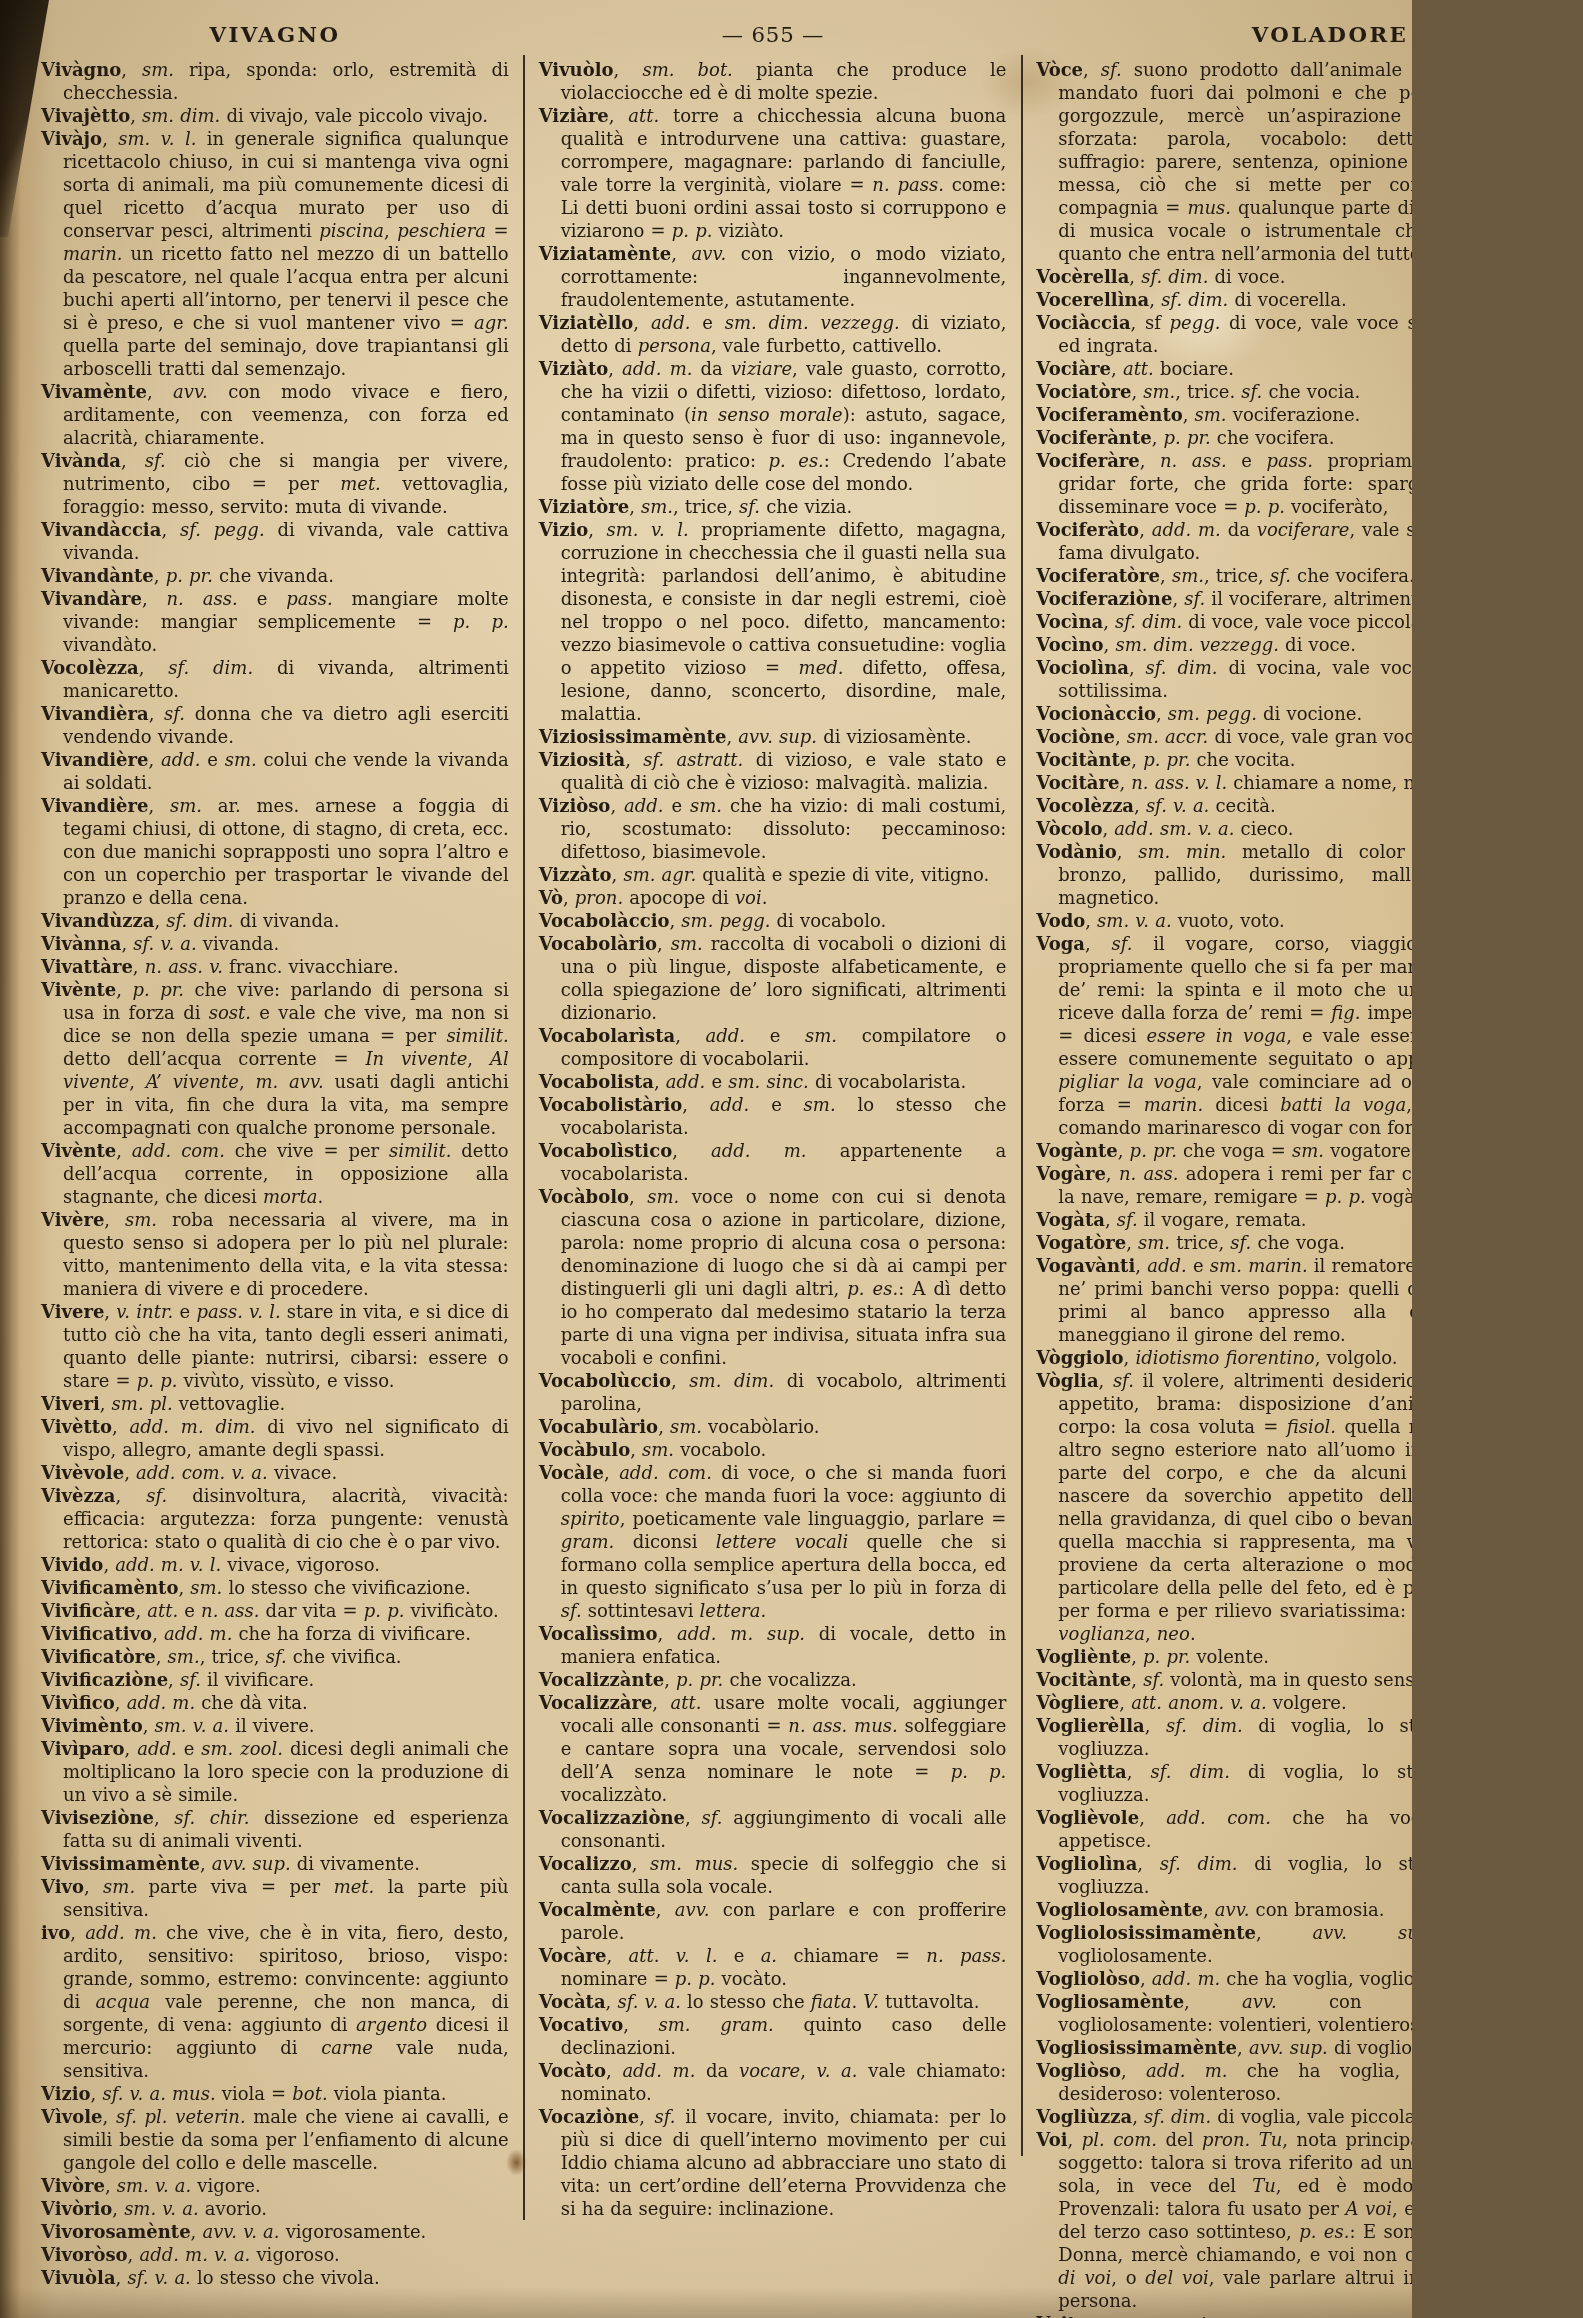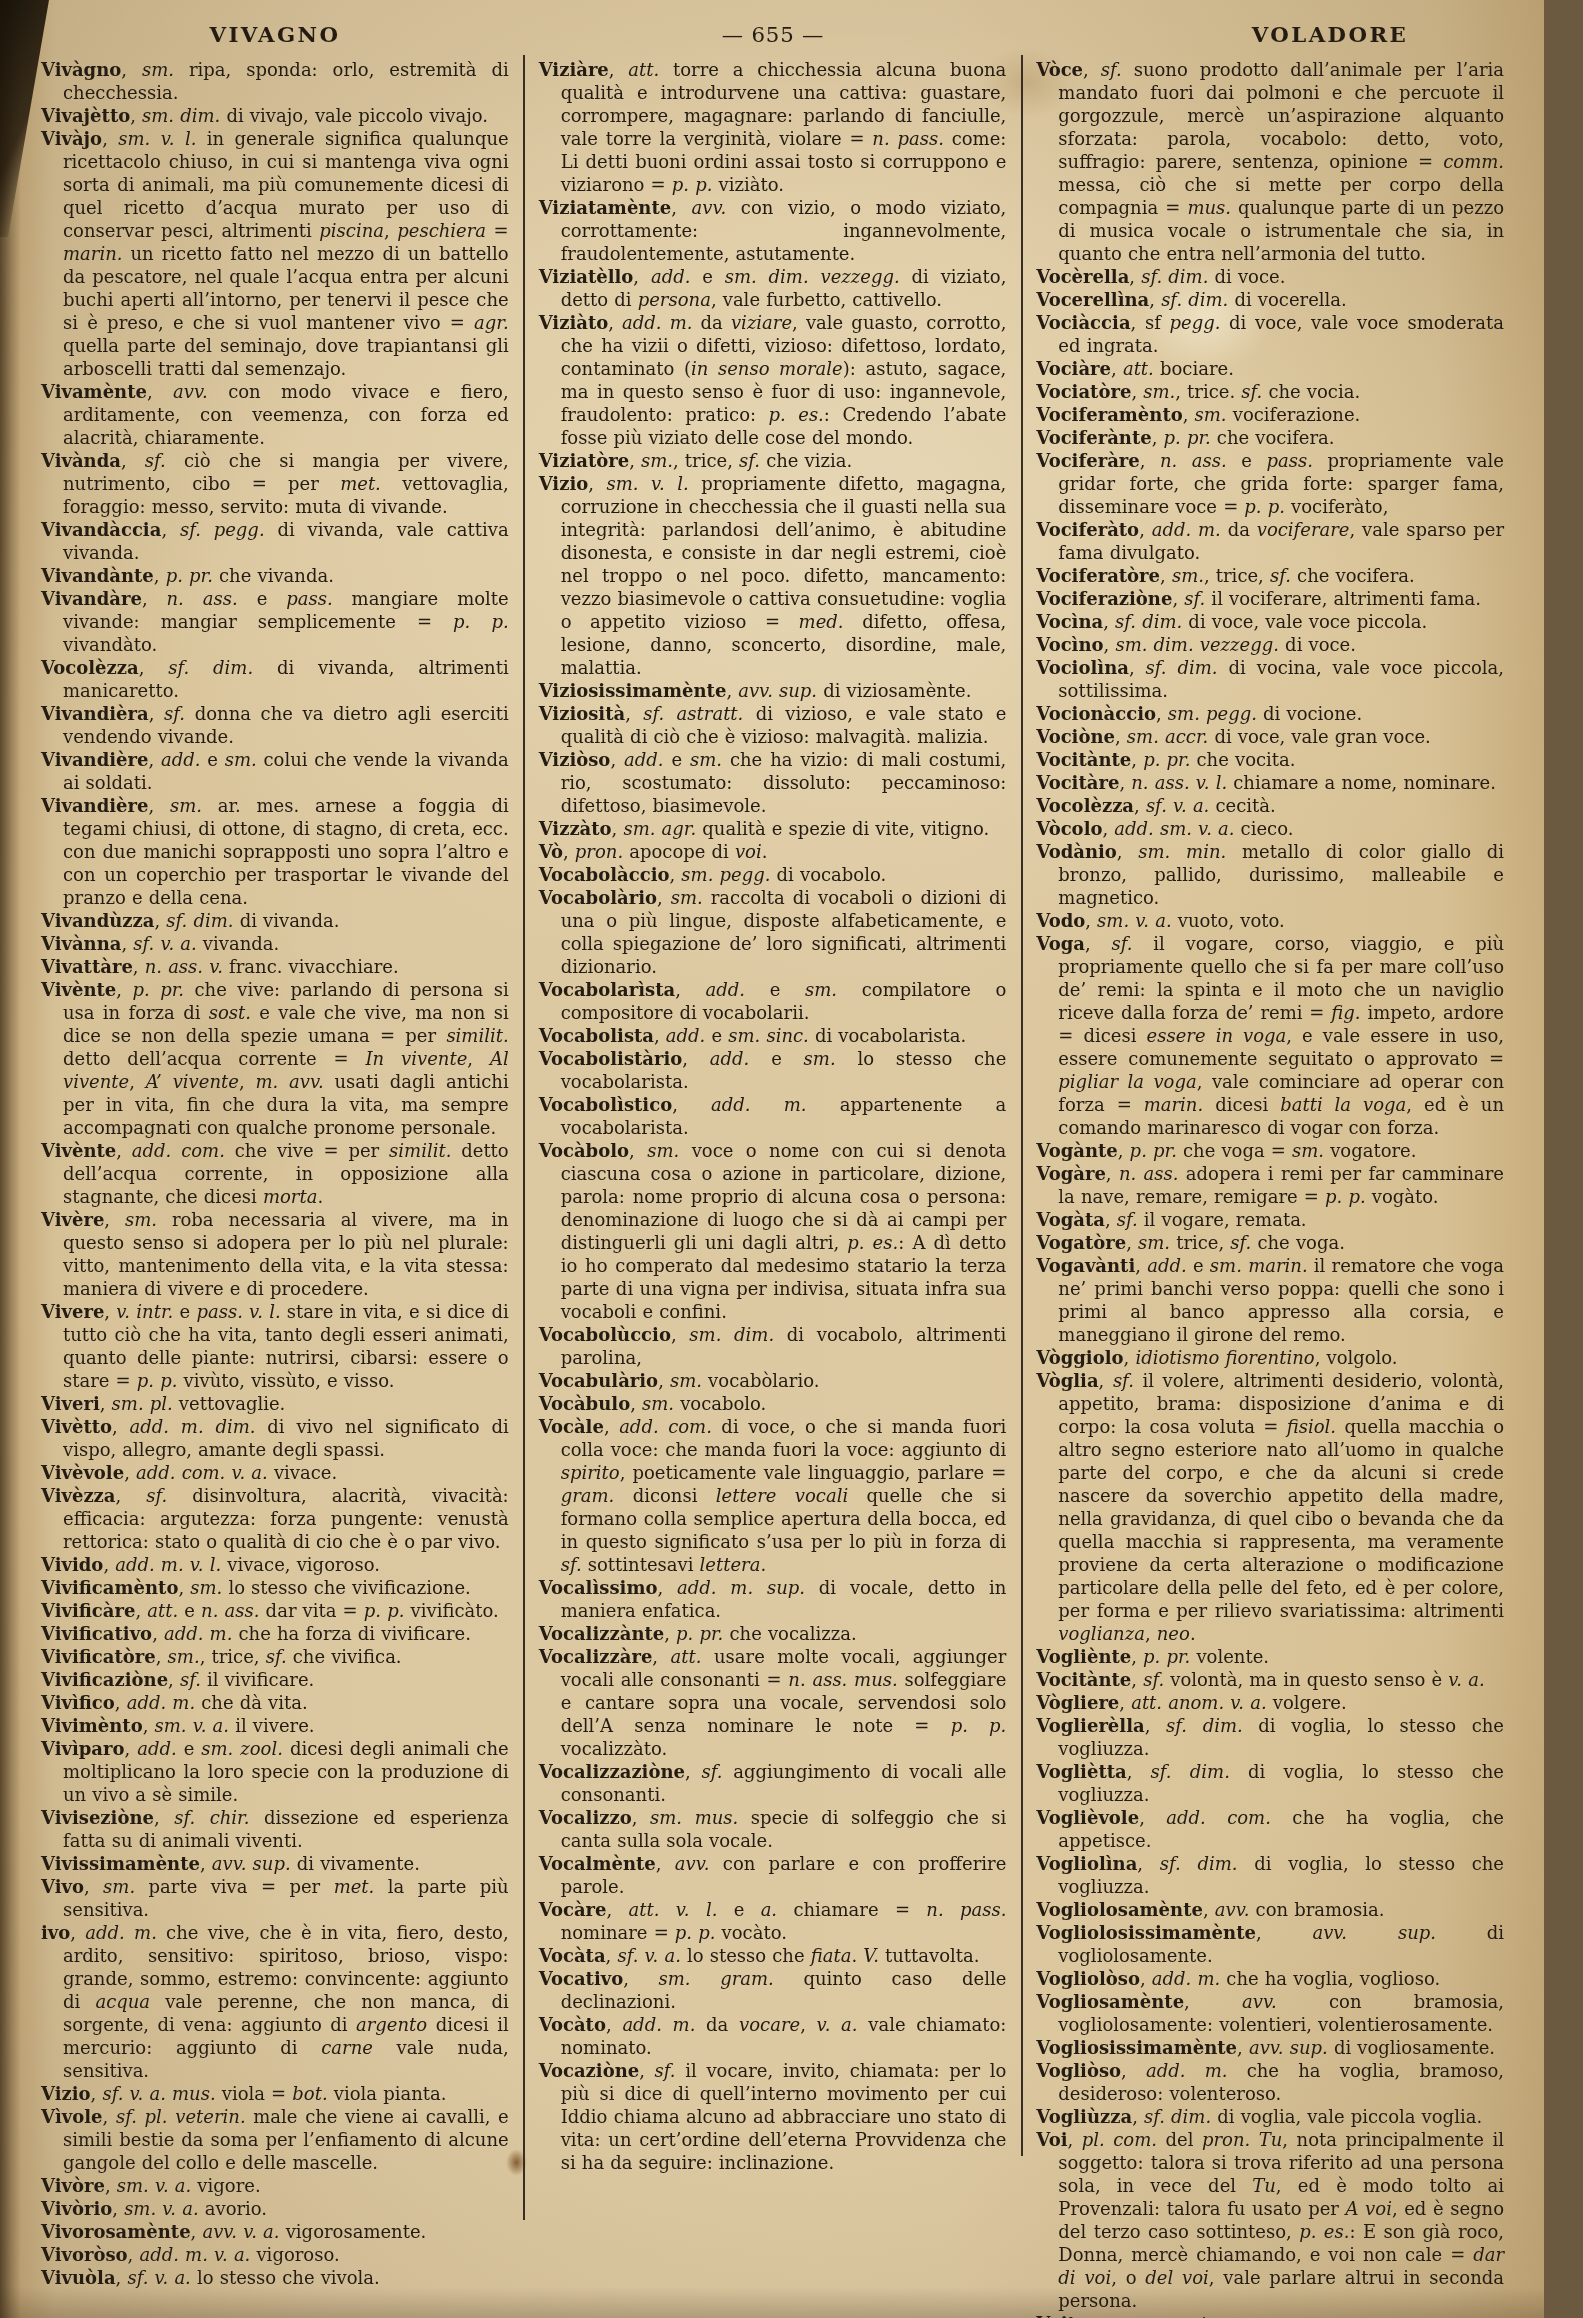--- a/index.html
+++ b/index.html
@@ -1,17 +1,17 @@
 <!DOCTYPE html>
 <html style="font-size:12.6px"><head>
 <meta charset="utf-8">
 <style>
   html,body{margin:0;padding:0;background:#6b5a40;}
   #page{
-    position:relative; width:1544px; height:2319px; overflow:hidden;
+    position:relative; width:1412px; height:2319px; overflow:hidden;
     font-family:"DejaVu Serif","Liberation Serif",serif;
     color:#241c12;
     background:
       radial-gradient(ellipse 1106px 711px at 55% 22%, rgba(255,248,225,.28), rgba(255,248,225,0) 70%),
       radial-gradient(ellipse 1264px 1738px at 50% 50%, rgba(0,0,0,0) 55%, rgba(95,70,35,.22) 100%),
       linear-gradient(90deg,#ab8e60 0px,#c9ae7f 20px,#d7c298 55px,#dcc8a0 332px,#ddc9a2 948px,#d7c093 1438px,#c9ad7c 1572px),
       #d8c39a;
   }
   .corner-tl{position:absolute;top:0;left:0;width:71px;height:237px;
     background:linear-gradient(115deg,#171209 0%,#3a2d1a 45%,rgba(58,45,26,0) 70%);
@@ -104,20 +104,21 @@
         <p class="entry"><b>ivo</b><span>, <i>add.</i> <i>m.</i> che vive, che è in vita, fiero, desto, ardito, sensitivo: spiritoso, brioso, vispo: grande, sommo, estremo: convincente: aggiunto di <i>acqua</i> vale perenne, che non manca, di sorgente, di vena: aggiunto di <i>argento</i> dicesi il mercurio: aggiunto di <i>carne</i> vale nuda, sensitiva.</span></p>
         <p class="entry"><b>Vizio</b><span>, <i>sf.</i> <i>v.</i> <i>a.</i> <i>mus.</i> viola = <i>bot.</i> viola pianta.</span></p>
         <p class="entry"><b>Vìvole</b><span>, <i>sf.</i> <i>pl.</i> <i>veterin.</i> male che viene ai cavalli, e simili bestie da soma per l’enfiamento di alcune gangole del collo e delle mascelle.</span></p>
         <p class="entry"><b>Vivòre</b><span>, <i>sm.</i> <i>v.</i> <i>a.</i> vigore.</span></p>
         <p class="entry"><b>Vivòrio</b><span>, <i>sm.</i> <i>v.</i> <i>a.</i> avorio.</span></p>
         <p class="entry"><b>Vivorosamènte</b><span>, <i>avv.</i> <i>v.</i> <i>a.</i> vigorosamente.</span></p>
         <p class="entry"><b>Vivoròso</b><span>, <i>add.</i> <i>m.</i> <i>v.</i> <i>a.</i> vigoroso.</span></p>
         <p class="entry"><b>Vivuòla</b><span>, <i>sf.</i> <i>v.</i> <i>a.</i> lo stesso che vivola.</span></p>
       </div>
     <div class="col">
+        <p class="entry"><b>Vivuòlo</b><span>, <i>sm.</i> <i>bot.</i> pianta che produce le violacciocche ed è di molte spezie.</span></p>
         <p class="entry"><b>Viziàre</b><span>, <i>att.</i> torre a chicchessia alcuna buona qualità e introdurvene una cattiva: guastare, corrompere, magagnare: parlando di fanciulle, vale torre la verginità, violare = <i>n.</i> <i>pass.</i> come: Li detti buoni ordini assai tosto si corruppono e viziarono = <i>p.</i> <i>p.</i> viziàto.</span></p>
         <p class="entry"><b>Viziatamènte</b><span>, <i>avv.</i> con vizio, o modo viziato, corrottamente: ingannevolmente, fraudolentemente, astutamente.</span></p>
         <p class="entry"><b>Viziatèllo</b><span>, <i>add.</i> e <i>sm.</i> <i>dim.</i> <i>vezzegg.</i> di viziato, detto di <i>persona</i>, vale furbetto, cattivello.</span></p>
         <p class="entry"><b>Viziàto</b><span>, <i>add.</i> <i>m.</i> da <i>viziare</i>, vale guasto, corrotto, che ha vizii o difetti, vizioso: difettoso, lordato, contaminato (<i>in senso morale</i>): astuto, sagace, ma in questo senso è fuor di uso: ingannevole, fraudolento: pratico: <i>p.</i> <i>es.</i>: Credendo l’abate fosse più viziato delle cose del mondo.</span></p>
         <p class="entry"><b>Viziatòre</b><span>, <i>sm.</i>, trice, <i>sf.</i> che vizia.</span></p>
         <p class="entry"><b>Vizio</b><span>, <i>sm.</i> <i>v.</i> <i>l.</i> propriamente difetto, magagna, corruzione in checchessia che il guasti nella sua integrità: parlandosi dell’animo, è abitudine disonesta, e consiste in dar negli estremi, cioè nel troppo o nel poco. difetto, mancamento: vezzo biasimevole o cattiva consuetudine: voglia o appetito vizioso = <i>med.</i> difetto, offesa, lesione, danno, sconcerto, disordine, male, malattia.</span></p>
         <p class="entry"><b>Viziosissimamènte</b><span>, <i>avv.</i> <i>sup.</i> di viziosamènte.</span></p>
         <p class="entry"><b>Viziosità</b><span>, <i>sf.</i> <i>astratt.</i> di vizioso, e vale stato e qualità di ciò che è vizioso: malvagità. malizia.</span></p>
         <p class="entry"><b>Viziòso</b><span>, <i>add.</i> e <i>sm.</i> che ha vizio: di mali costumi, rio, scostumato: dissoluto: peccaminoso: difettoso, biasimevole.</span></p>
         <p class="entry"><b>Vizzàto</b><span>, <i>sm.</i> <i>agr.</i> qualità e spezie di vite, vitigno.</span></p>

